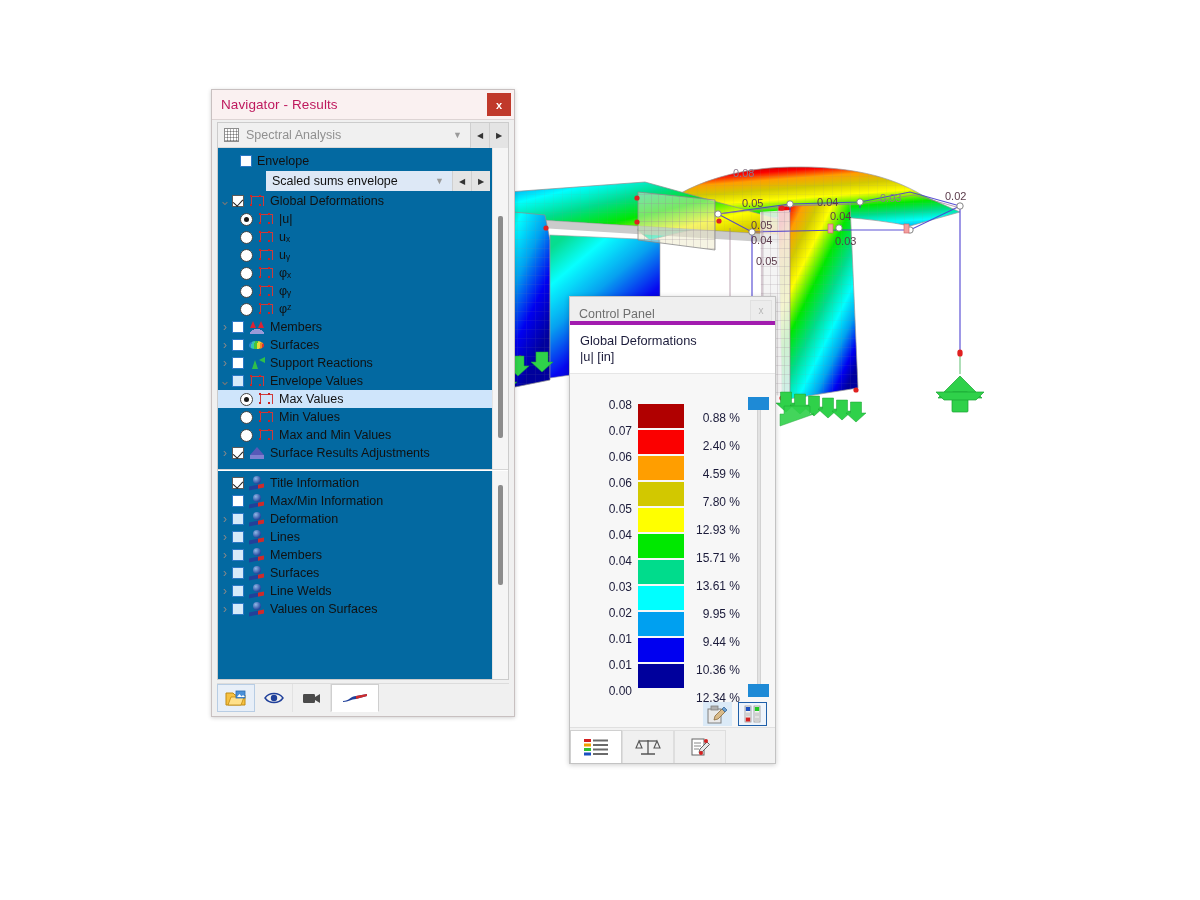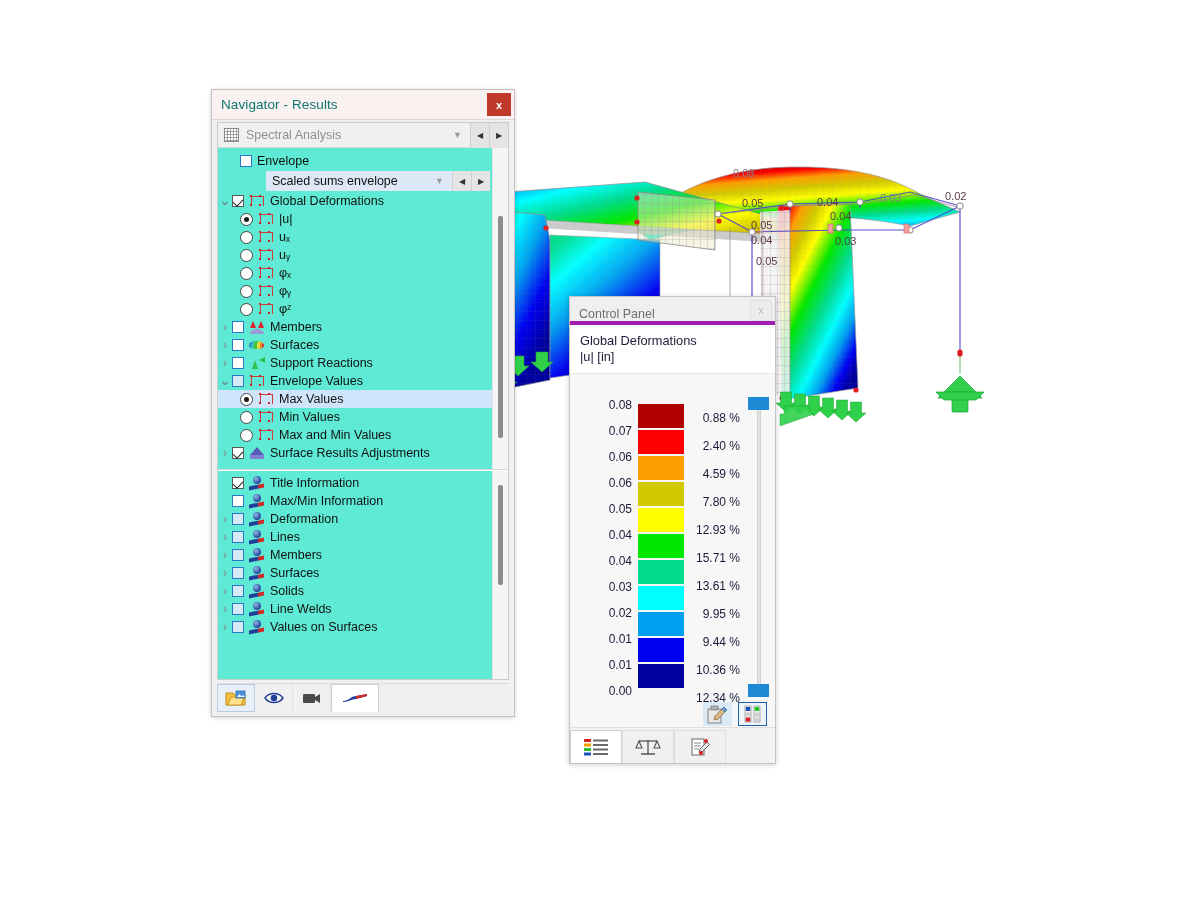--- a/index.html
+++ b/index.html
@@ -24,21 +24,21 @@
   
   #navigator {
     position:absolute; left:211px; top:89px; width:304px; height:628px;
     background:#f0f0f0; border:1px solid #c8c0c0;
     box-shadow:0 1px 4px rgba(0,0,0,.18);
   }
   #nav-titlebar {
     height:30px; background:#faf1f1; border-bottom:1px solid #ddd4d4;
     display:flex; align-items:center; position:relative;
   }
-  #nav-title { font-size:13.5px; color:#0f766e; padding-left:9px; letter-spacing:.1px;}
+  #nav-title { font-size:13.5px; color:#be185d; padding-left:9px; letter-spacing:.1px;}
   #nav-close {
     position:absolute; right:3px; top:3px; width:24px; height:23px;
     background:#c0392b; color:#fff; font-size:11px; font-weight:bold;
     display:flex; align-items:center; justify-content:center; cursor:pointer;
     font-family:"Liberation Sans", sans-serif;
   }
   #nav-body { position:absolute; left:5px; top:32px; right:5px; bottom:36px;
     background:#fff; border:1px solid #ccc; }
 
   
@@ -55,21 +55,21 @@
   }
   #case-name { font-size:12.5px; color:#909090; flex:1; }
   .combo-caret { color:#9a9a9a; font-size:9px; margin-right:8px; }
   .spin-btn {
     width:19px; height:25px; background:#e4e4e4; border-left:1px solid #cfcfcf;
     display:flex; align-items:center; justify-content:center;
     font-size:8px; color:#333; cursor:pointer;
   }
 
   
-  .tree-pane { position:relative; overflow:hidden; background:#5eead4; }
+  .tree-pane { position:relative; overflow:hidden; background:#0369a1; }
   #tree-top { height:322px; border-bottom:1px solid #d5d5d5; }
   #tree-bottom { height:auto; }
   .tree-scroll { position:absolute; right:0; top:0; bottom:0; width:16px;
     background:#f5f5f5; border-left:1px solid #e4e4e4; }
   .tree-thumb { position:absolute; left:5px; width:5px; background:#8c8c8c; border-radius:2px; }
 
   .row { display:flex; align-items:center; height:18px; font-size:12.5px;
     color:#111; padding-right:18px; white-space:nowrap; }
   .row.sel { background:#cfe5fb; }
   .twisty { width:14px; text-align:center; font-size:9px; color:#777; flex:none; cursor:pointer; }
@@ -512,26 +512,20 @@
             <div class="row">
               <span class="twisty closed"></span>
               <span class="cb fill"></span>
               <span class="ico ico-info"></span>
               <span class="lbl">Surfaces</span>
             </div>
             <div class="row">
               <span class="twisty closed"></span>
               <span class="cb fill"></span>
               <span class="ico ico-info"></span>
-              <span class="lbl">Solids</span>
-            </div>
-            <div class="row">
-              <span class="twisty closed"></span>
-              <span class="cb fill"></span>
-              <span class="ico ico-info"></span>
               <span class="lbl">Line Welds</span>
             </div>
             <div class="row">
               <span class="twisty closed"></span>
               <span class="cb fill"></span>
               <span class="ico ico-info"></span>
               <span class="lbl">Values on Surfaces</span>
             </div>
           </div>
         <div class="tree-scroll">

